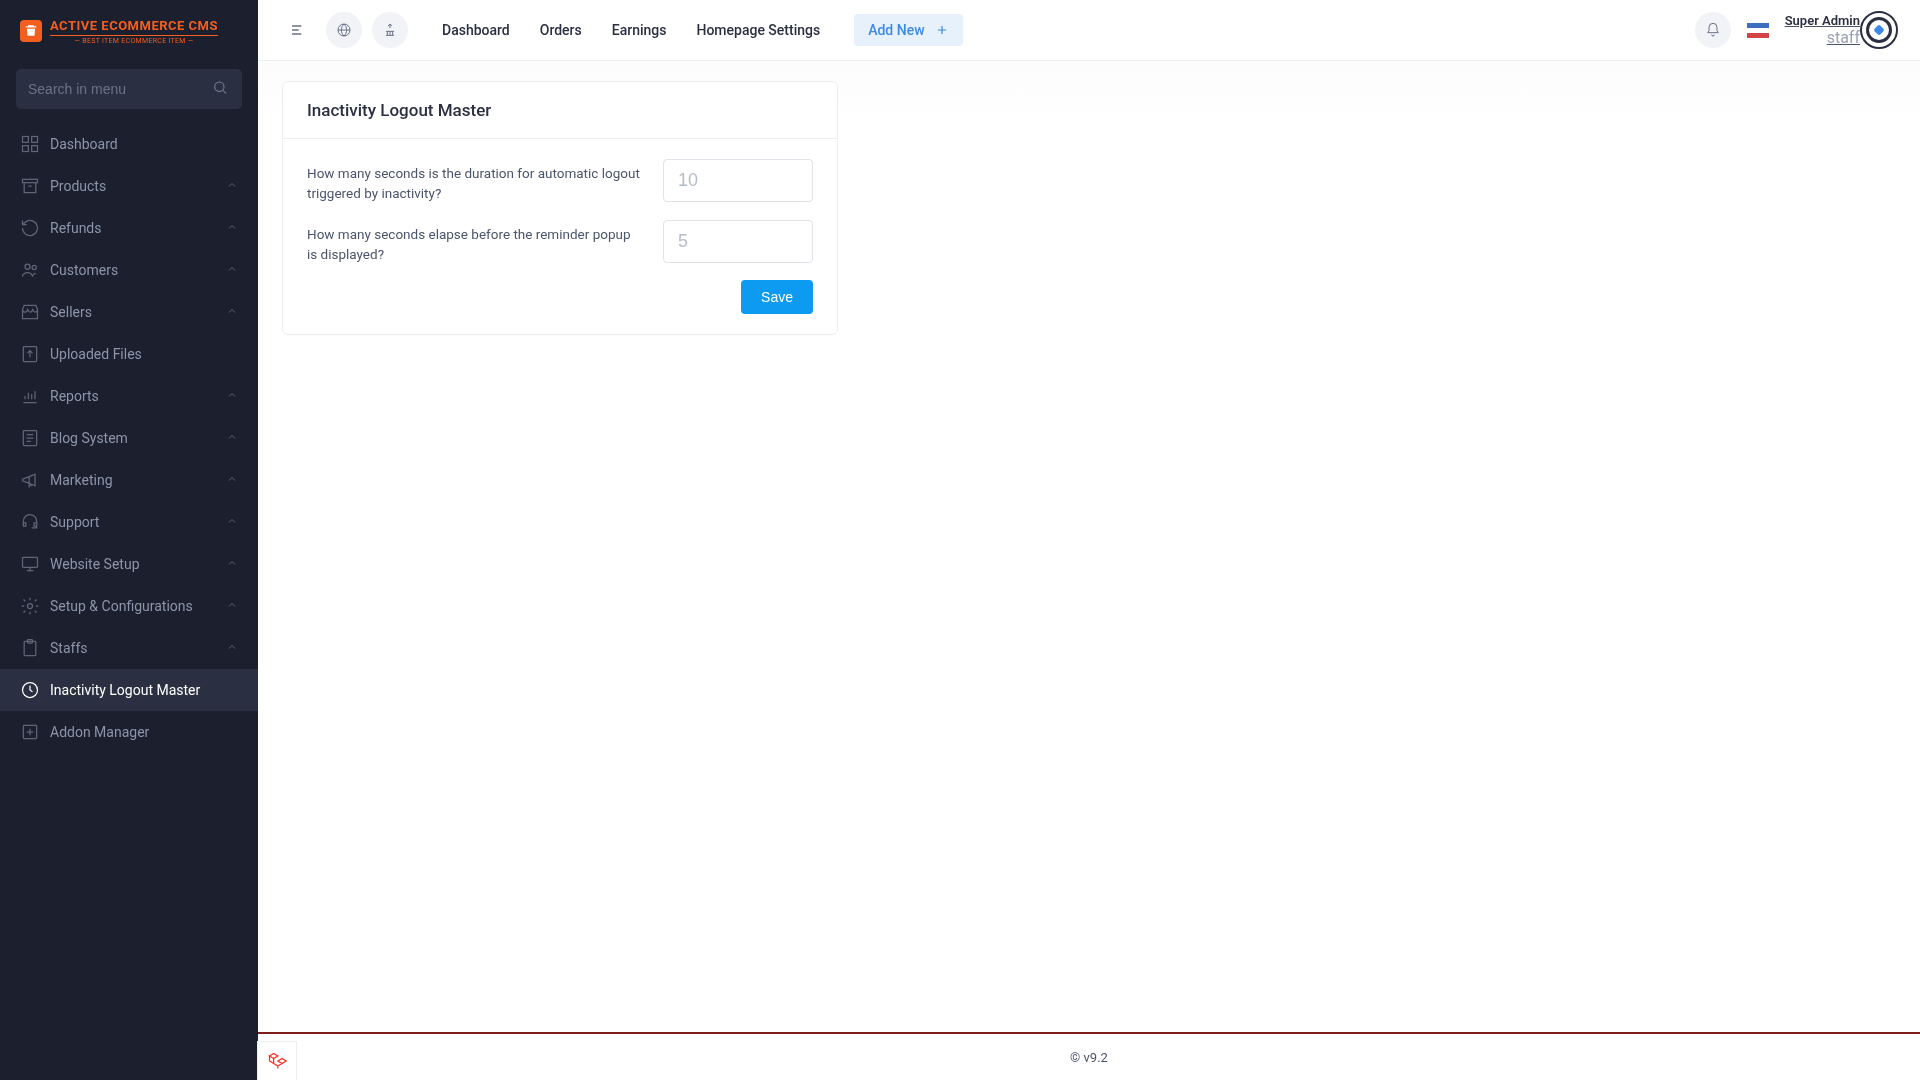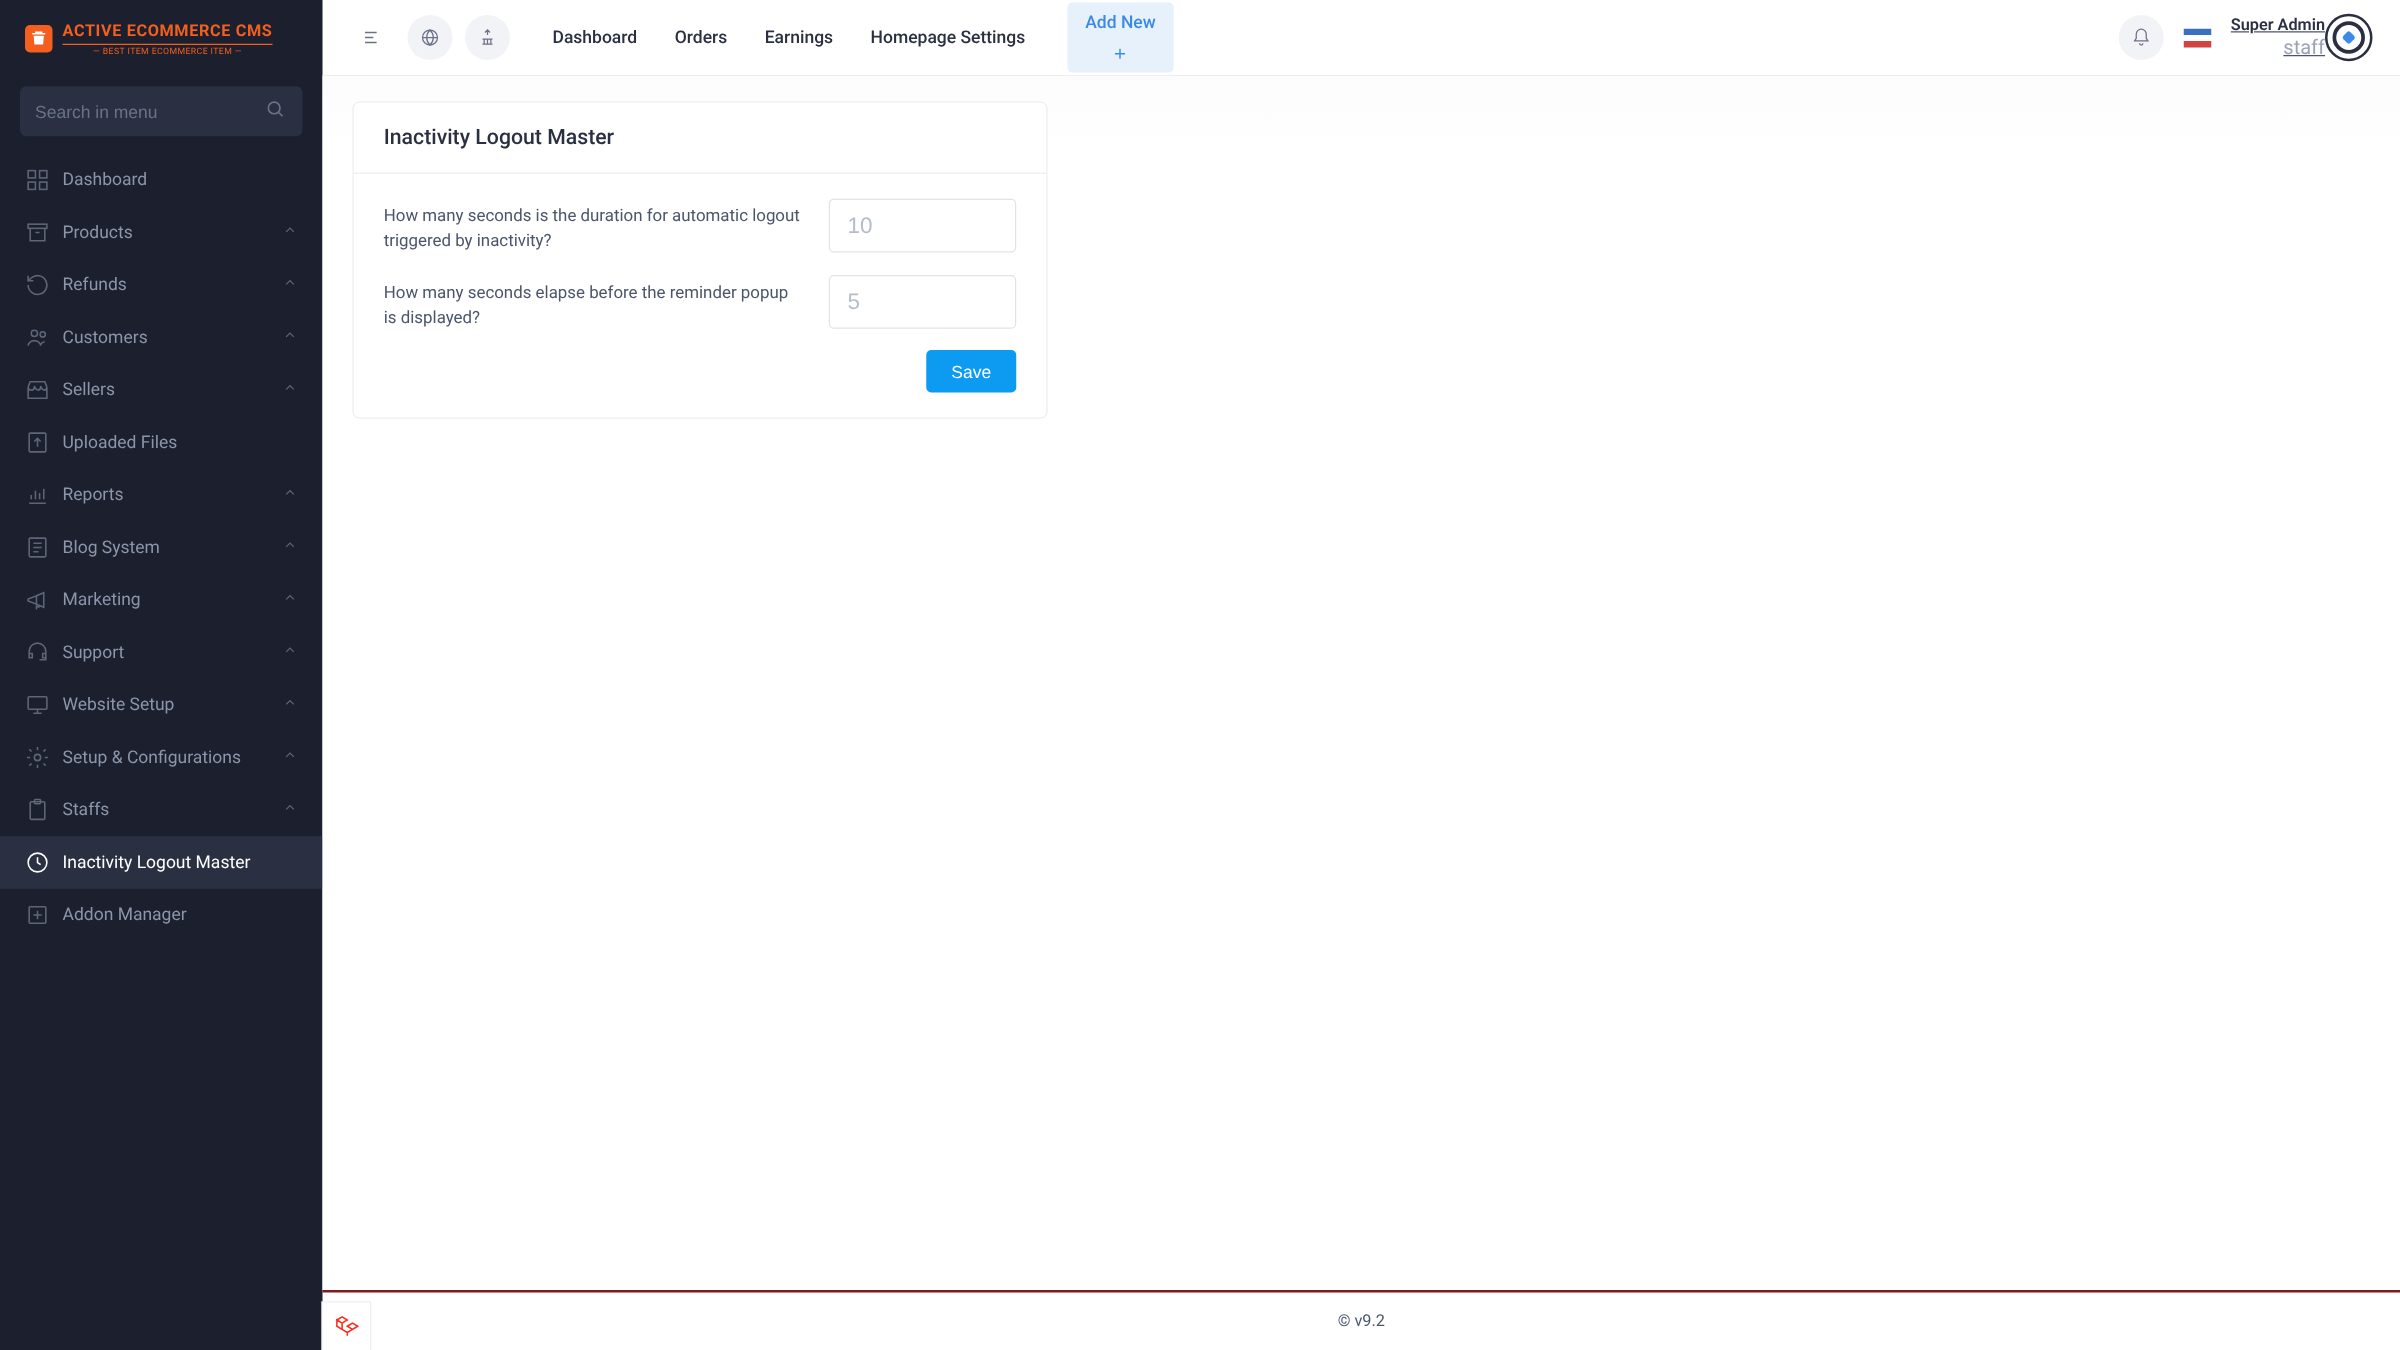--- a/index.html
+++ b/index.html
@@ -117,21 +117,20 @@
   margin-left: 24px;
   background: #E6F1FB;
   color: #3B8AE6;
   padding: 8px 14px;
   border-radius: 4px;
   font-weight: 500;
   display: flex;
   align-items: center;
   gap: 10px;
   cursor: pointer;
-  flex-direction: column;
 }
 .add-new .plus { width: 14px; height: 14px; }
 
 .t-right { margin-left: auto; display: flex; align-items: center; gap: 16px; }
 .flag { width: 22px; height: 15px; display: inline-block; background: linear-gradient(to bottom, #3C6FBF 0 33%, #fff 33% 66%, #D34343 66% 100%); position: relative; }
 .user-block { display: flex; align-items: center; gap: 0; cursor: pointer; text-decoration: underline; }
 .user-text { text-align: right; }
 .user-name { font-weight: 600; font-size: 13px; color: #2A3041; }
 .user-role { font-size: 16px; color: #9AA2B4; text-align: right; }
 .avatar {

